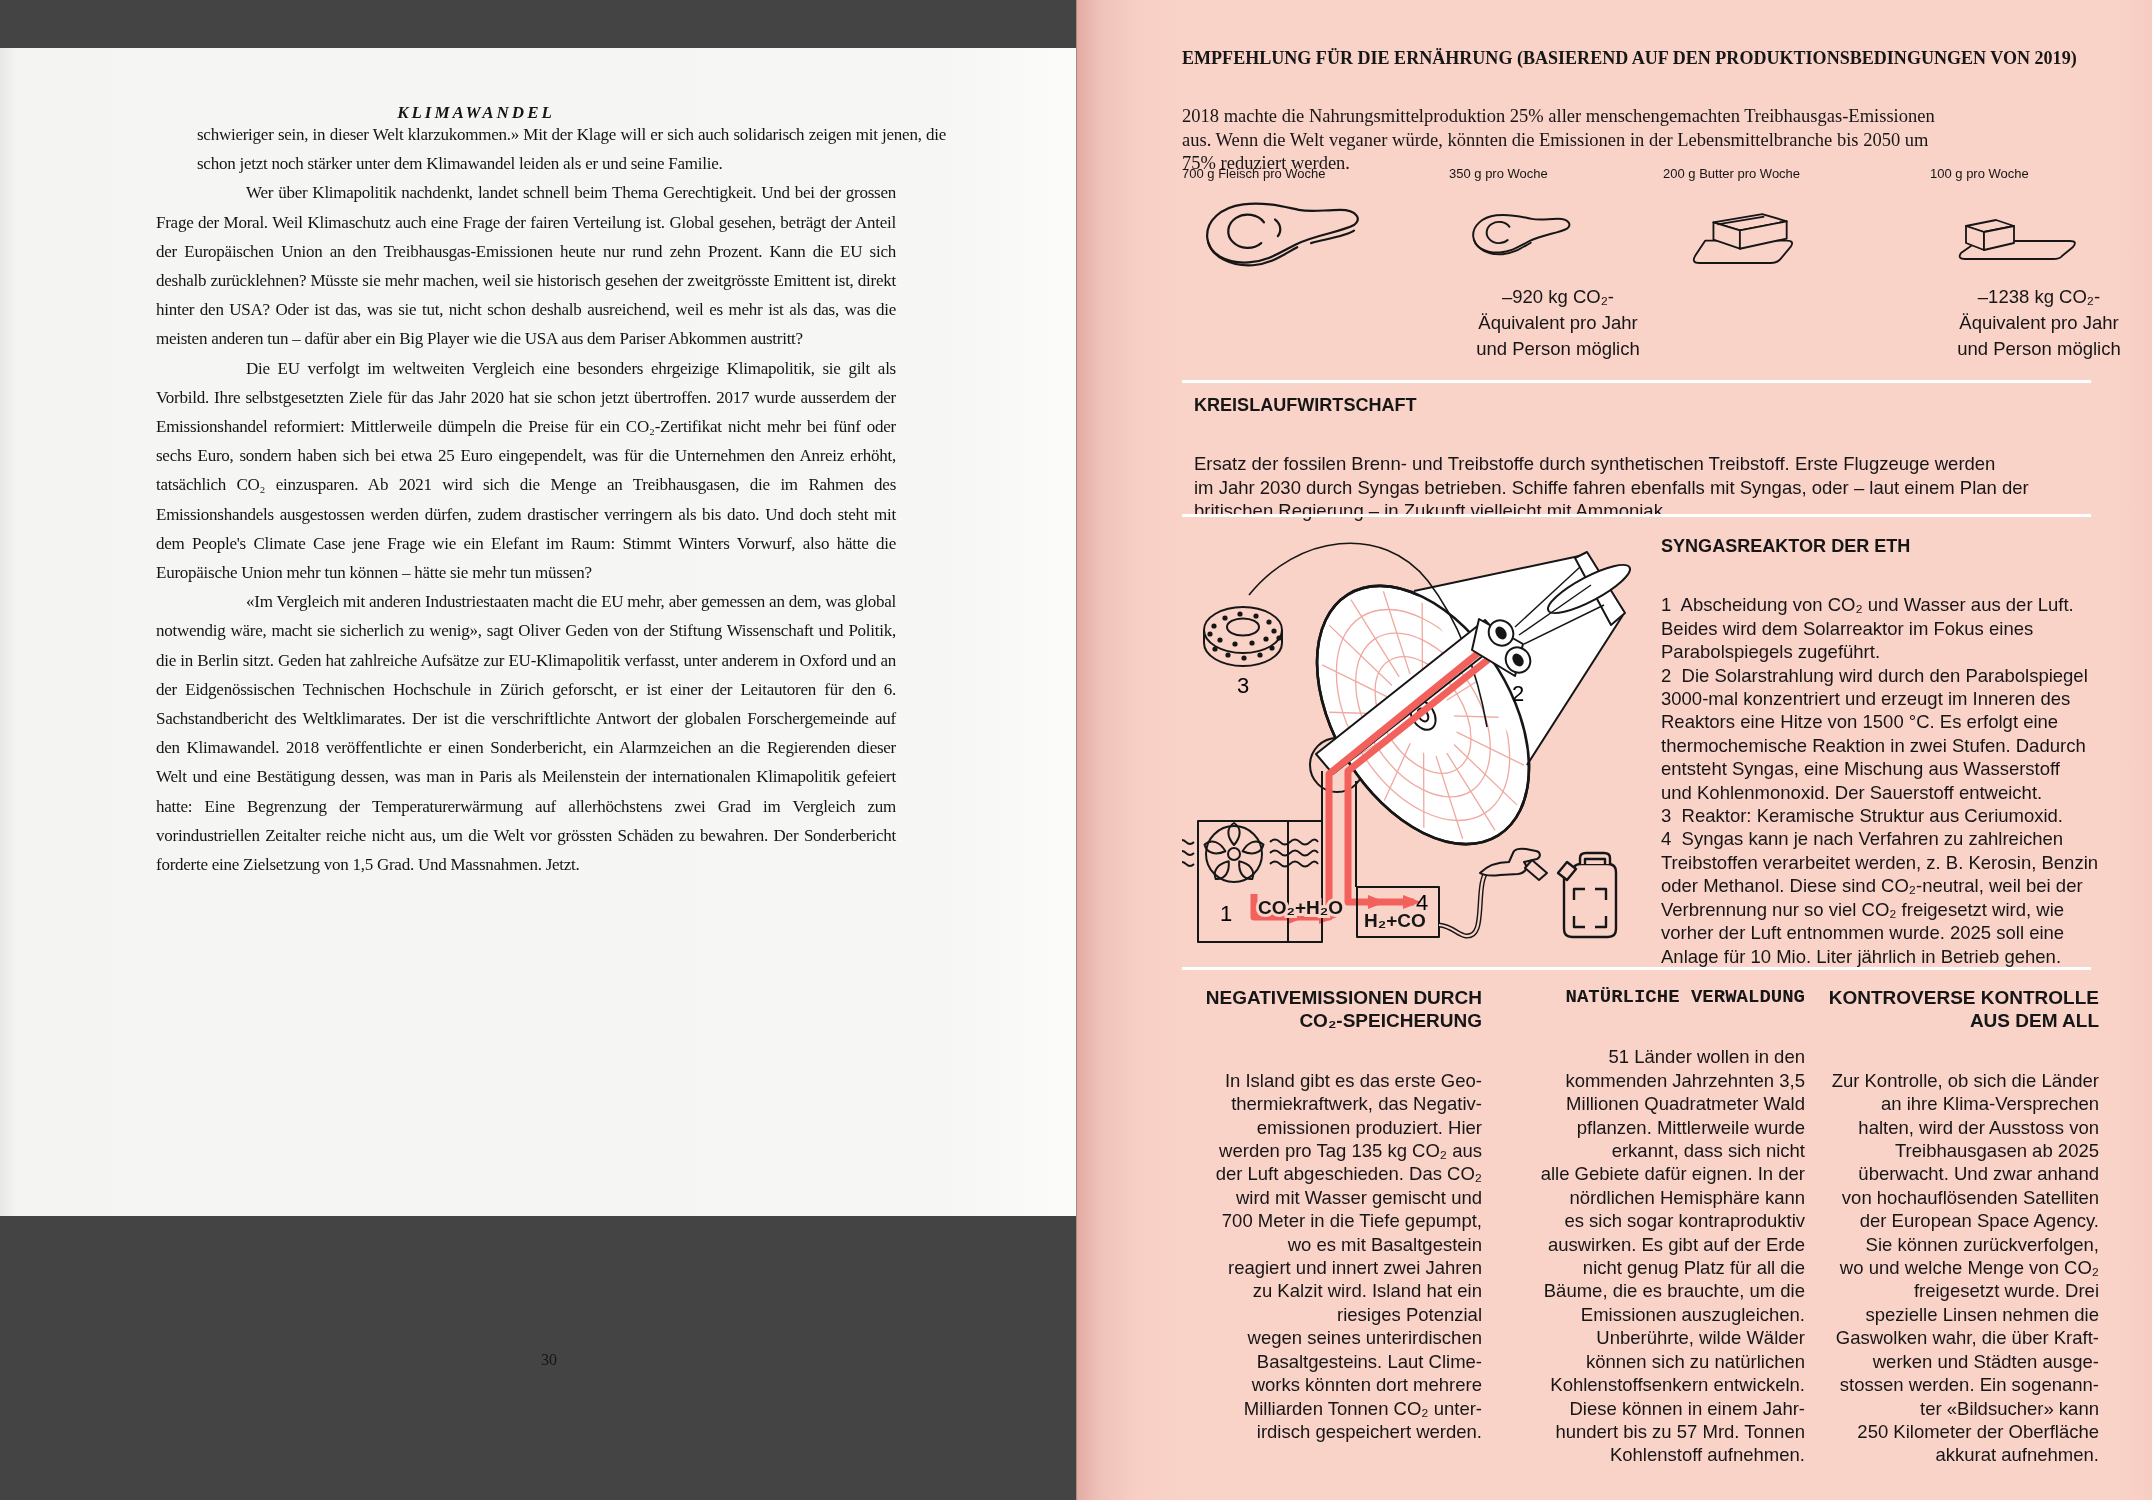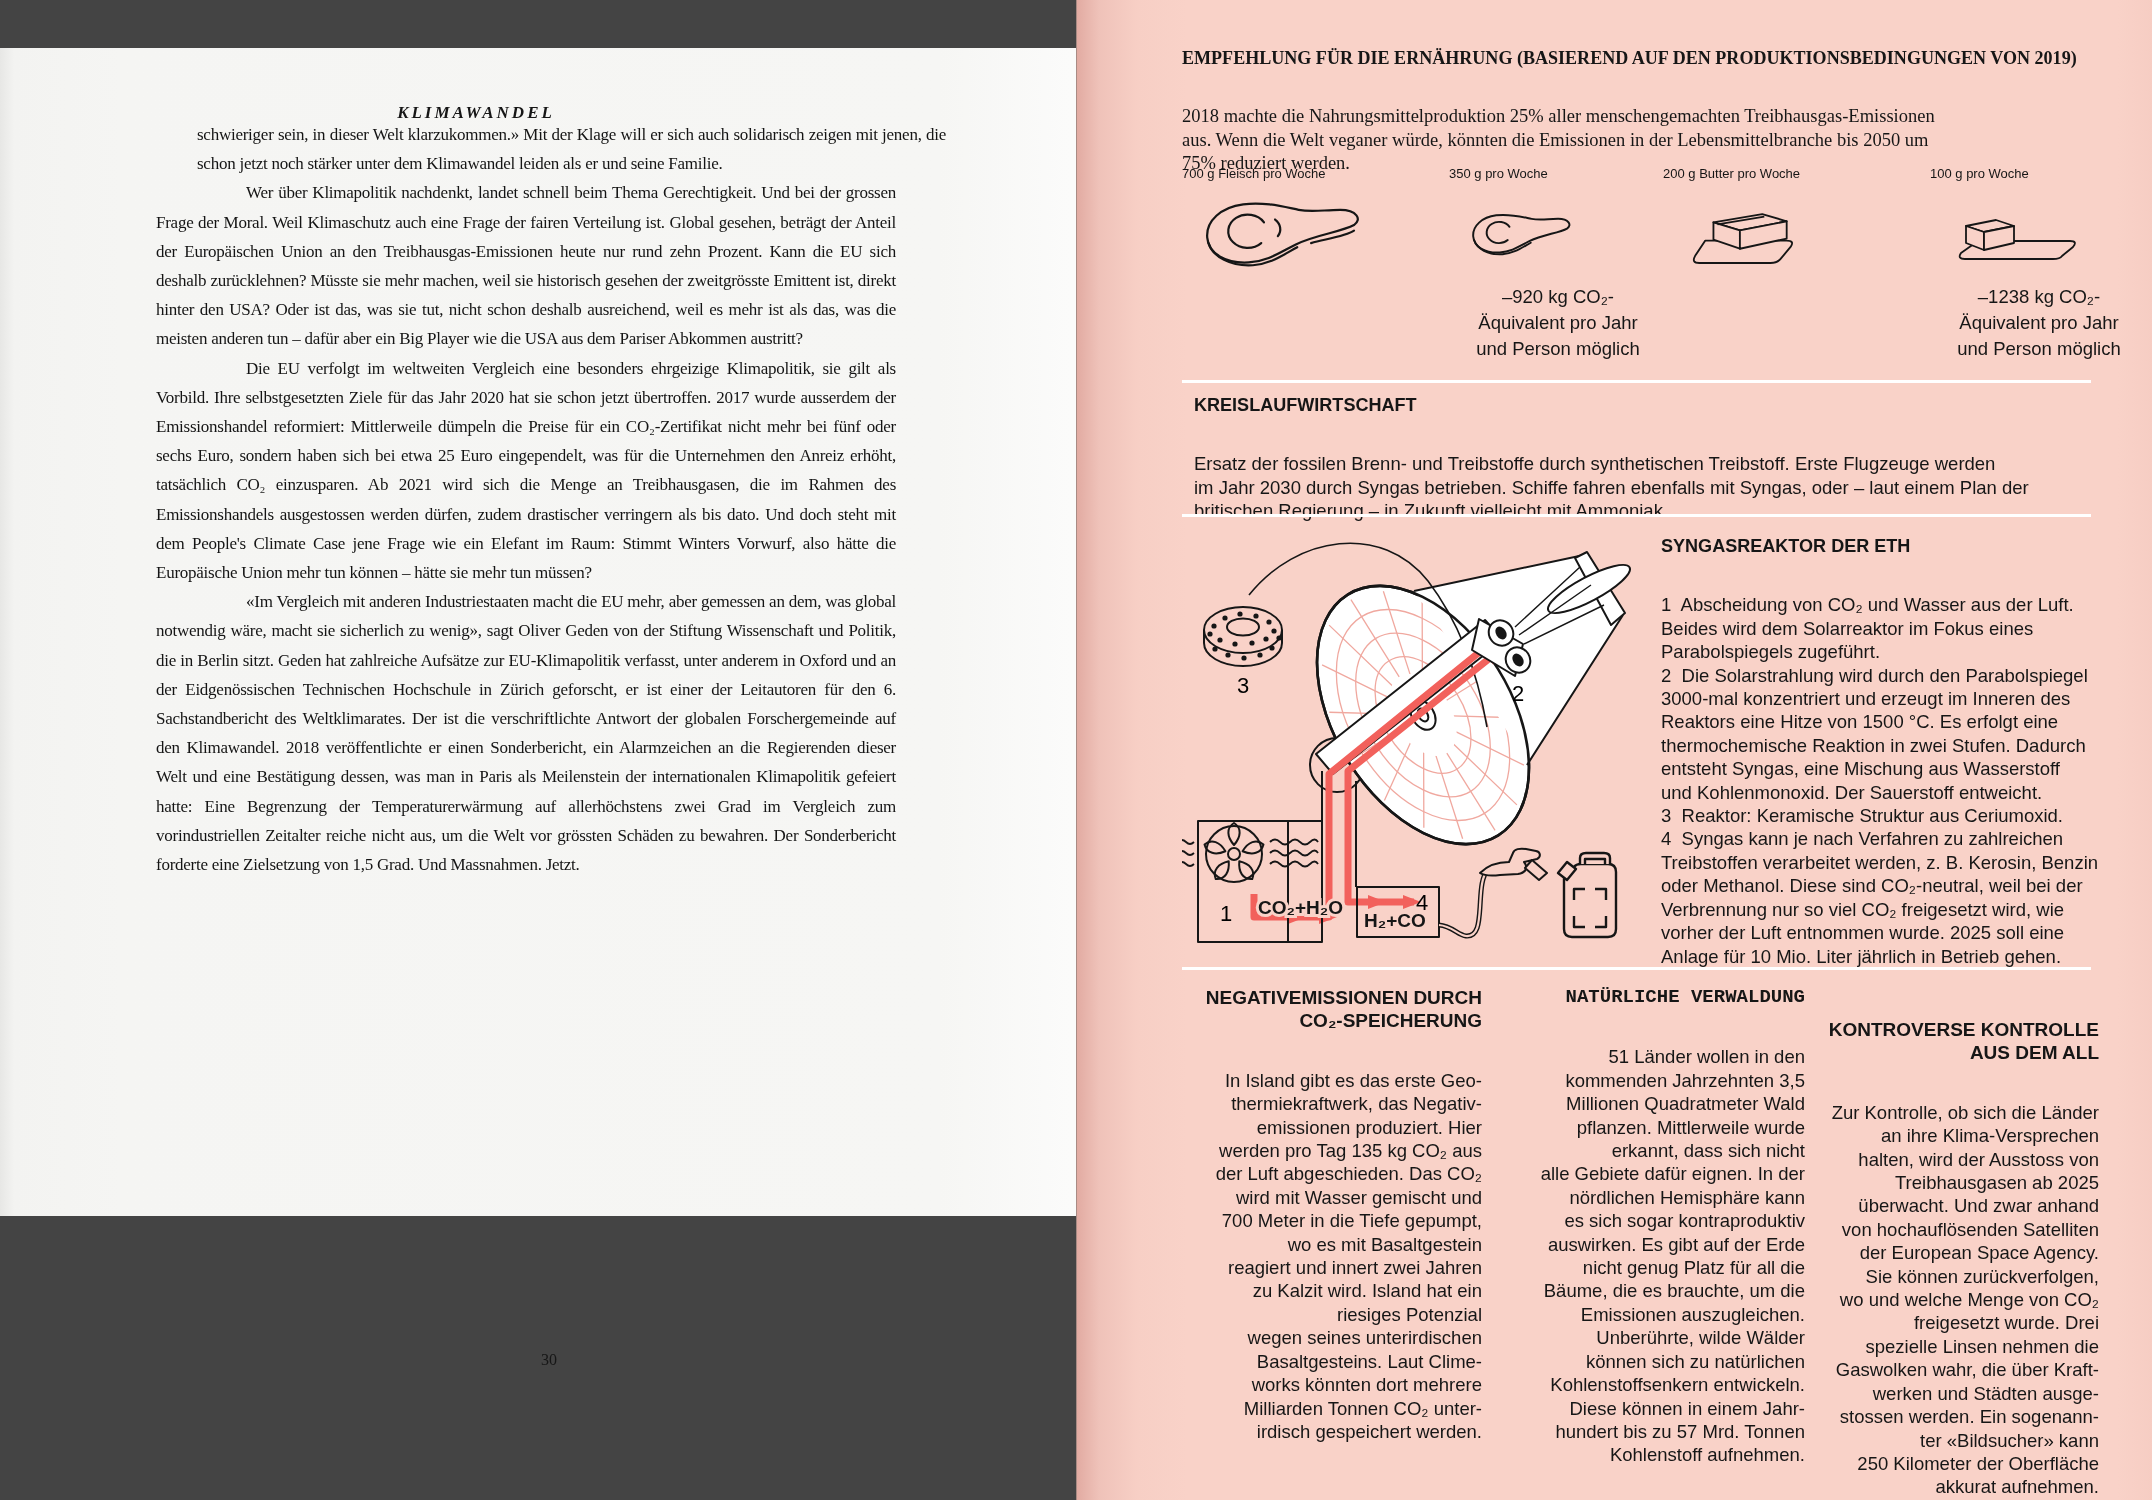--- a/index.html
+++ b/index.html
@@ -315,21 +315,21 @@
 Bäume, die es brauchte, um die
 Emissionen auszugleichen.
 Unberührte, wilde Wälder
 können sich zu natürlichen
 Kohlenstoffsenkern entwickeln.
 Diese können in einem Jahr-
 hundert bis zu 57 Mrd. Tonnen
 Kohlenstoff aufnehmen.</div>
       </div>
       <div class="col" style="left:637px;width:280px;">
-        <div class="rp-h" style="white-space:pre-line;margin-top:32px;">KONTROVERSE KONTROLLE
+        <div class="rp-h" style="white-space:pre-line;">KONTROVERSE KONTROLLE
 AUS DEM ALL</div>
         <div class="rp-t">Zur Kontrolle, ob sich die Länder
 an ihre Klima-Versprechen
 halten, wird der Ausstoss von
 Treibhausgasen ab 2025
 überwacht. Und zwar anhand
 von hochauflösenden Satelliten
 der European Space Agency.
 Sie können zurückverfolgen,
 wo und welche Menge von CO₂

